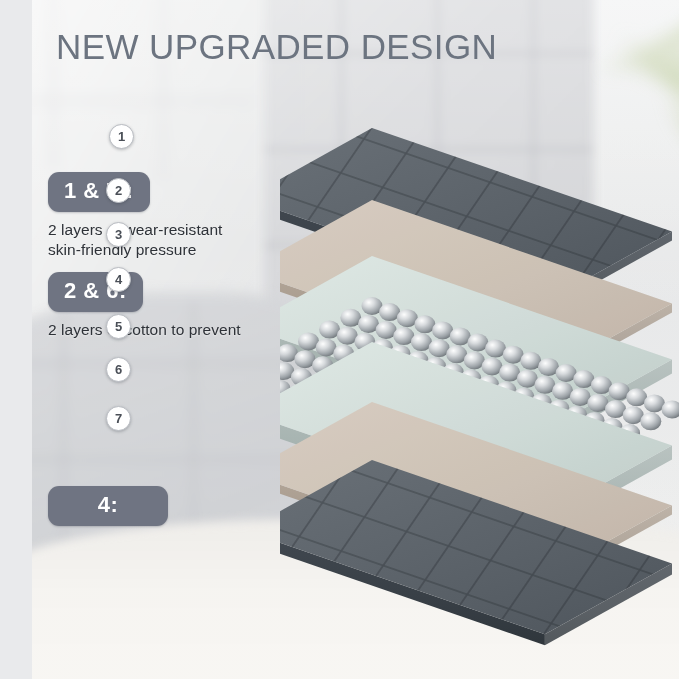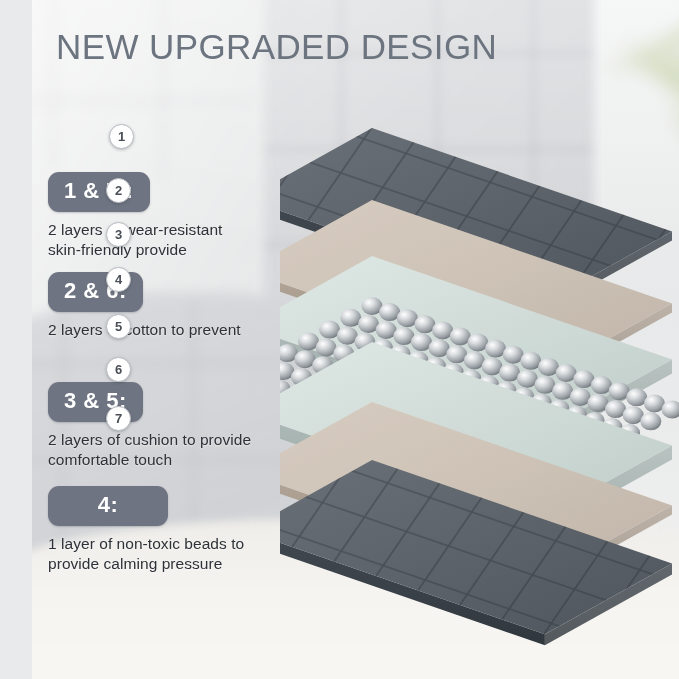--- a/index.html
+++ b/index.html
@@ -121,45 +121,34 @@
     <div class="sheet"></div>
     <div class="bg-veil"></div>
   </div>
 
   <div class="headline">NEW UPGRADED DESIGN</div>
 
   <div class="block" style="top:172px">
     <div class="badge">1 &amp; 7 :</div>
     <div class="desc">
       <span>2 layers of wear-resistant</span>
-      <span>skin-friendly provide</span>
+      <span>skin-friendly pressure</span>
     </div>
   </div>
 
   <div class="block" style="top:272px">
     <div class="badge">2 &amp; 6:</div>
     <div class="desc">
       <span>2 layers of cotton to prevent</span>
     </div>
   </div>
 
-  <div class="block" style="top:382px">
-    <div class="badge">3 &amp; 5:</div>
-    <div class="desc">
-      <span>2 layers of cushion to provide</span>
-      <span>comfortable touch</span>
-    </div>
-  </div>
 
   <div class="block" style="top:486px">
     <div class="badge center">4:</div>
-    <div class="desc">
-      <span>1 layer of non-toxic beads to</span>
-      <span>provide calming pressure</span>
-    </div>
   </div>
 
   <div class="diagram">
     <svg id="layers" width="440" height="560" viewBox="0 0 440 560">
         <defs>
           <linearGradient id="gf1" x1="0" y1="0" x2="1" y2="1">
             <stop offset="0" stop-color="#6a7178"></stop>
             <stop offset="0.55" stop-color="#5b6269"></stop>
             <stop offset="1" stop-color="#4e555c"></stop>
           </linearGradient>

